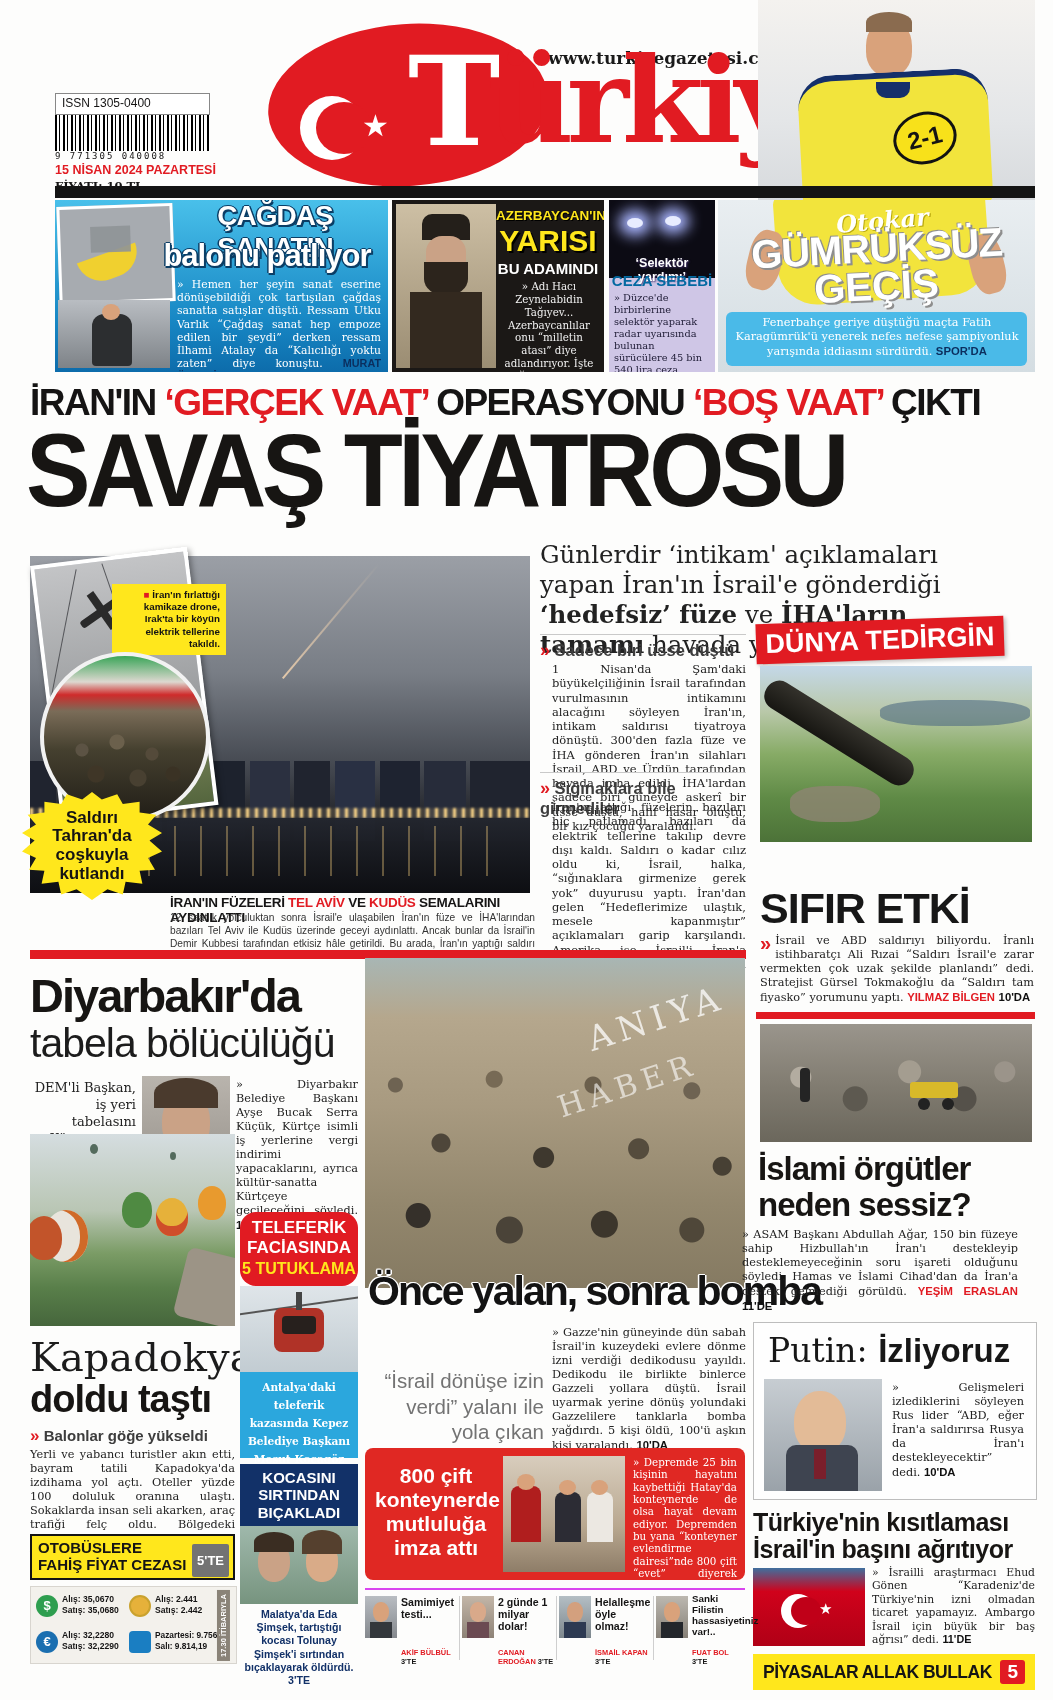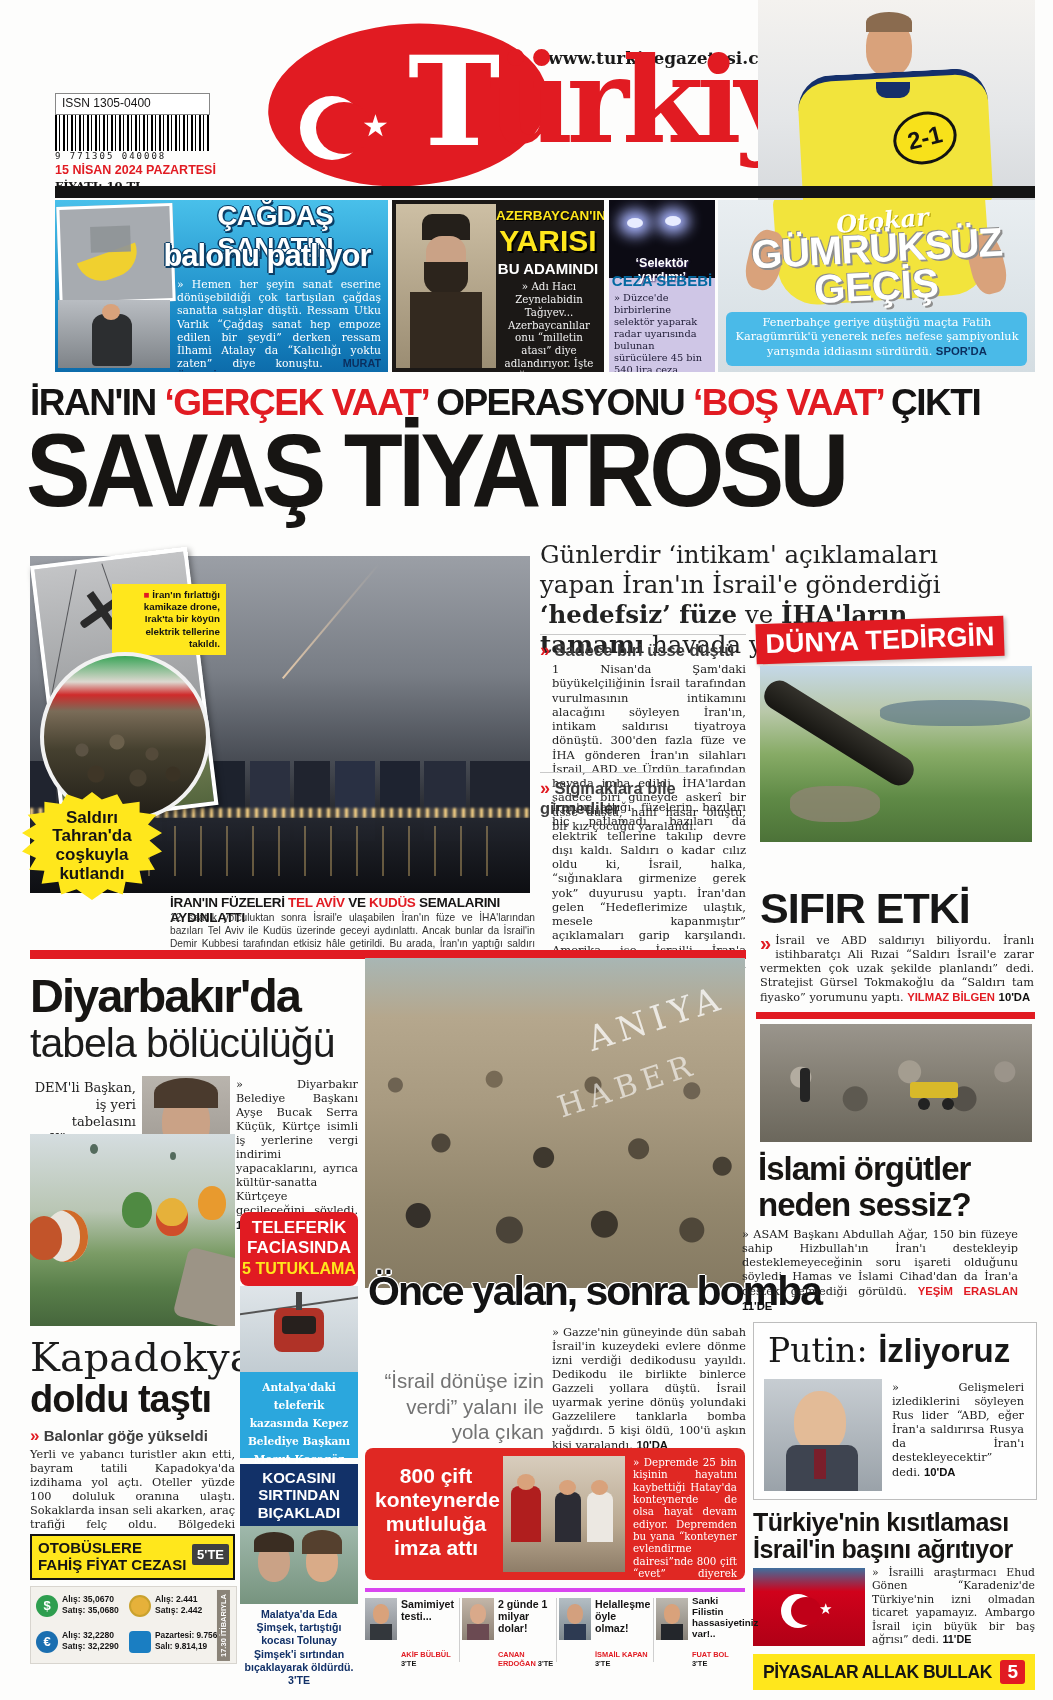--- a/index.html
+++ b/index.html
@@ -311,21 +311,21 @@
     <span class="mark" style="font-size:17px">»</span>
     <span>Balonlar göğe yükseldi</span>
   </div>
   <div class="a bd" style="left:30px;top:1448px;width:205px;height:82px;font-size:11.3px">
     <span>Yerli ve yabancı turistler akın etti, bayram tatili Kapadokya'da izdihama yol açtı. Oteller yüzde 100 doluluk oranına ulaştı. Sokaklarda insan seli akarken, araç trafiği felç oldu. Bölgedeki balonların tamamı gökyüzüne yükseldi.</span>
     <b class="pg">16'DA</b>
   </div>
   <div class="a" style="left:30px;top:1534px;width:205px;height:46px;background:#ffe71c;border:2px solid #141414;box-sizing:border-box;padding:3px 6px">
     <div class="hv" style="font-size:15px;line-height:1.15">OTOBÜSLERE</div>
     <div class="hv" style="font-size:15px;line-height:1.15">FAHİŞ FİYAT CEZASI</div>
-    <div class="a hv w" style="right:4px;top:8px;background:#404040;font-size:13px;padding:3px 5px;border-radius:2px">5'TE</div>
+    <div class="a hv w" style="right:4px;top:8px;background:#737373;font-size:13px;padding:9px 5px;border-radius:2px">5'TE</div>
   </div>
 
   <div class="a" style="left:30px;top:1586px;width:205px;height:76px;background:#f3f1ec;border:1px solid #d8d5cf;font-family:'Liberation Sans',sans-serif">
     <div class="a" style="left:5px;top:8px;width:22px;height:22px;border-radius:50%;background:#2e9e4f;color:#fff;font-weight:bold;text-align:center;line-height:22px;font-size:13px"><span>$</span></div>
     <div class="a" style="left:31px;top:7px;font-size:8.6px;font-weight:bold;line-height:1.3">
       <div>Alış: 35,0670</div>
       <div>Satış: 35,0680</div>
     </div>
     <div class="a" style="left:5px;top:44px;width:22px;height:22px;border-radius:50%;background:#1b6fb0;color:#fff;font-weight:bold;text-align:center;line-height:22px;font-size:13px"><span>€</span></div>
     <div class="a" style="left:31px;top:43px;font-size:8.6px;font-weight:bold;line-height:1.3">
@@ -338,21 +338,21 @@
       <div>Satış: 2.442</div>
     </div>
     <div class="a" style="left:98px;top:44px;width:22px;height:22px;background:#1a7ec2;border-radius:4px"></div>
     <div class="a" style="left:124px;top:43px;font-size:8.3px;font-weight:bold;line-height:1.3">
       <div>Pazartesi: 9.756,99</div>
       <div>Salı: 9.814,19</div>
     </div>
     <div class="a" style="right:-23px;top:32px;font-size:7.5px;font-weight:bold;color:#fff;background:#8a8378;padding:2px 4px;transform:rotate(-90deg);transform-origin:center;white-space:nowrap">17.30 İTİBARIYLA</div>
   </div>
 
-  <div class="a" style="left:240px;top:1212px;width:118px;height:74px;background:#e11b22;border-radius:8px;text-align:center;padding-top:6px;box-sizing:border-box">
+  <div class="a" style="left:240px;top:1212px;width:118px;height:74px;background:#e11b22;border-radius:16px;text-align:center;padding-top:6px;box-sizing:border-box">
     <div class="hv w" style="font-size:17px;line-height:1.2">TELEFERİK</div>
     <div class="hv w" style="font-size:17px;line-height:1.2">FACİASINDA</div>
     <div class="hv" style="font-size:16px;line-height:1.2;color:#ffe71c">5 TUTUKLAMA</div>
   </div>
   <div class="a" style="left:240px;top:1286px;width:118px;height:86px;overflow:hidden;background:linear-gradient(180deg,#dfe5e9 0%,#c2ccd2 100%)">
     <div class="a" style="left:-10px;top:18px;width:150px;height:2px;background:#555;transform:rotate(-8deg)"></div>
     <div class="a" style="left:34px;top:22px;width:50px;height:44px;background:#b03227;border-radius:8px"></div>
     <div class="a" style="left:42px;top:30px;width:34px;height:18px;background:#27201d;border-radius:4px"></div>
     <div class="a" style="left:56px;top:6px;width:6px;height:18px;background:#444"></div>
   </div>
@@ -371,21 +371,21 @@
     <div class="a" style="left:18px;top:16px;width:32px;height:40px;background:#caa286;border-radius:46%"></div>
     <div class="a" style="left:14px;top:6px;width:40px;height:20px;background:#3a2d22;border-radius:50% 50% 0 0"></div>
     <div class="a" style="left:66px;top:16px;width:32px;height:40px;background:#d9ab88;border-radius:46%"></div>
     <div class="a" style="left:62px;top:4px;width:40px;height:24px;background:#55402e;border-radius:50% 50% 0 0"></div>
   </div>
   <div class="a" style="left:240px;top:1608px;width:118px;font-size:10.6px;font-weight:bold;color:#123168;text-align:center;line-height:1.25;font-family:'Liberation Sans',sans-serif">
     <span>Malatya'da Eda Şimşek, tartıştığı kocası Tolunay Şimşek'i sırtından bıçaklayarak öldürdü.</span>
     <b class="pg" style="color:#123168">3'TE</b>
   </div>
 
-  <div class="a" style="left:365px;top:1588px;width:380px;height:78px;border-top:4px solid #d946ef">
+  <div class="a" style="left:365px;top:1588px;width:380px;height:78px;border-top:2px solid #d946ef">
     <div class="cell" style="left:0;width:92px">
       <div class="a" style="left:0;top:6px;width:32px;height:42px;background:linear-gradient(180deg,#b9bdc2,#84888d)">
           <div class="a" style="left:8px;top:6px;width:16px;height:20px;background:#d9a27b;border-radius:46%"></div>
           <div class="a" style="left:5px;top:26px;width:22px;height:16px;background:#33373c"></div>
         </div>
       <div class="a" style="left:36px;top:6px;width:56px;font-size:10.6px;font-weight:800;line-height:1.15;font-family:'Liberation Sans',sans-serif">Samimiyet testi...</div>
       <div class="a" style="left:36px;top:58px;font-size:7.4px">
         <b class="byl">AKİF BÜLBÜL</b> <b>3'TE</b>
       </div>
     </div>

